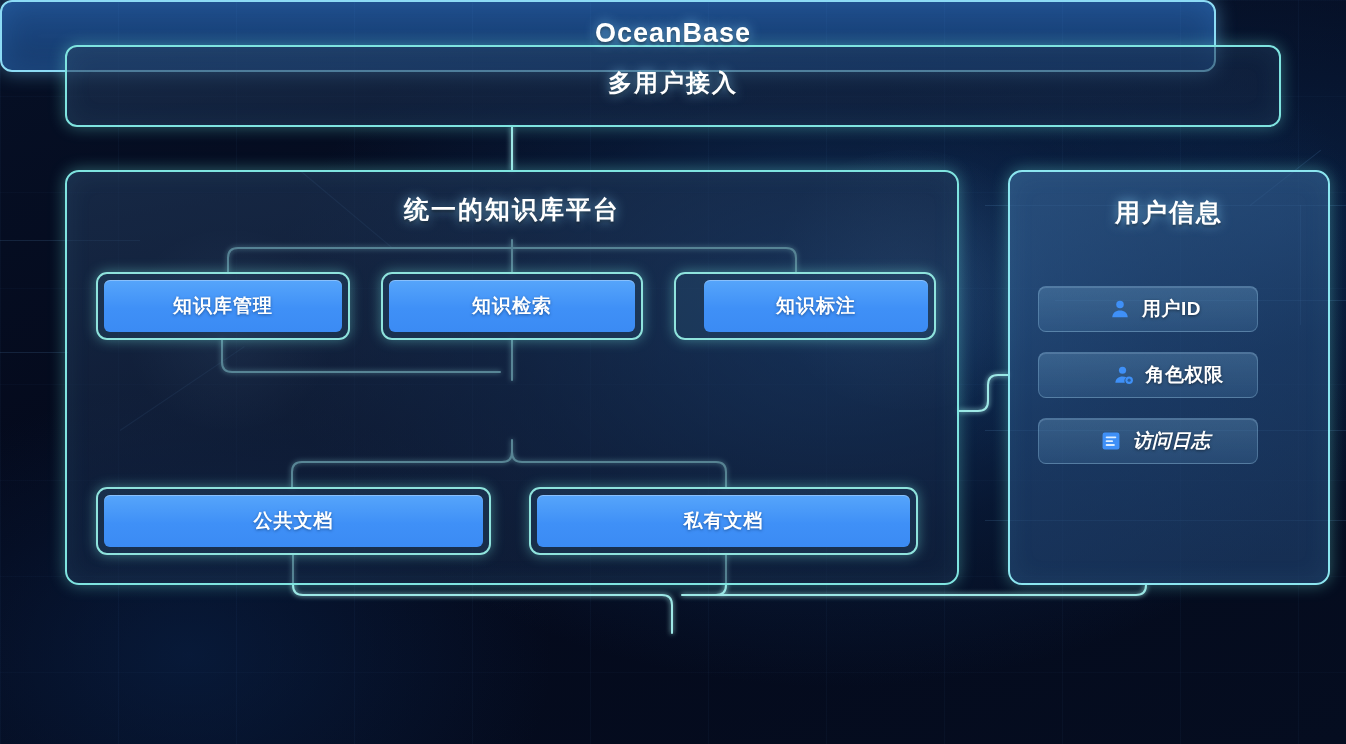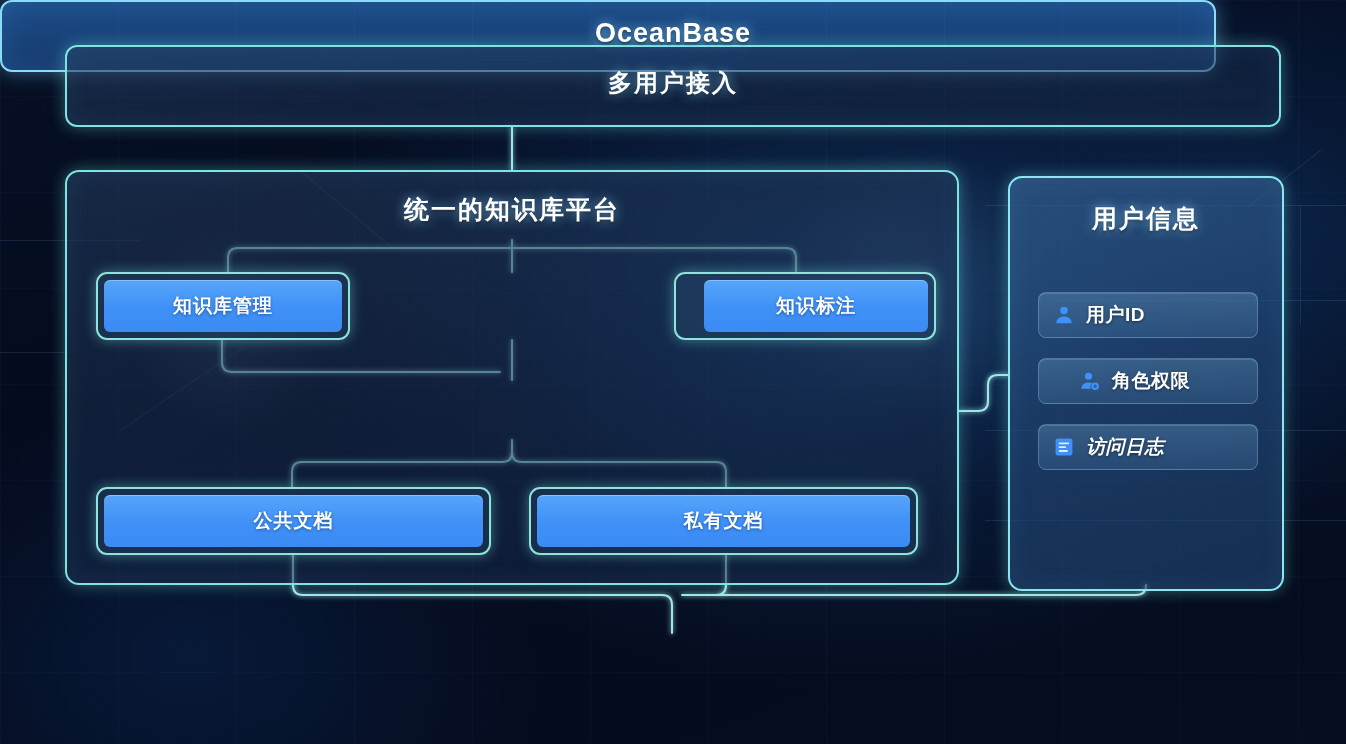--- a/index.html
+++ b/index.html
@@ -82,35 +82,36 @@
   }
 
   
   #platform {
     left:65px; top:170px; width:894px; height:415px;
   }
   #platform .panel-title { top:21px; font-size:25px; }
 
   
   #userinfo {
-    left:1008px; top:176px; width:276px; height:415px;
+    left:1008px; top:170px; width:322px; height:415px;
     border:2px solid #8ce6f0;
     background:linear-gradient(165deg, rgba(52,96,146,.70) 0%, rgba(36,74,122,.62) 50%, rgba(30,64,110,.66) 100%);
   }
   #userinfo .panel-title { top:24px; font-size:25px; }
 
   .uitem {
     position:absolute;
     left:28px; width:220px; height:46px;
     border-radius:8px;
     background:linear-gradient(180deg, rgba(120,175,215,.30) 0%, rgba(86,140,188,.24) 100%);
     border:1px solid rgba(170,215,245,.28);
     display:flex; align-items:center;
     padding-left:14px;
     box-shadow:inset 0 1px 0 rgba(200,230,255,.18);
+    justify-content:center;
   }
   .uitem .ic { width:22px; height:22px; flex:0 0 22px; margin-right:11px; display:block; }
   .uitem .lbl {
     color:#ffffff; font-size:19px; font-weight:bold;
     text-shadow:0 1px 3px rgba(0,0,0,.5);
     letter-spacing:.5px;
   }
 
   
   .node-frame {
@@ -206,20 +207,25 @@
 
   <div class="panel" id="platform">
     <div class="panel-title">统一的知识库平台</div>
   </div>
 
   <div class="node-frame" style="left:96px;top:272px;width:254px;height:68px;">
     <div class="node-fill">
       <span>知识库管理</span>
     </div>
   </div>
+  <div class="node-frame" style="left:381px;top:272px;width:262px;height:68px;">
+    <div class="node-fill">
+      <span>知识检索</span>
+    </div>
+  </div>
   <div class="node-frame" style="left:674px;top:272px;width:262px;height:68px;padding-left:28px;">
     <div class="node-fill">
       <span>知识标注</span>
     </div>
   </div>
 
 
   <div class="node-frame" style="left:96px;top:487px;width:395px;height:68px;">
     <div class="node-fill">
       <span>公共文档</span>

